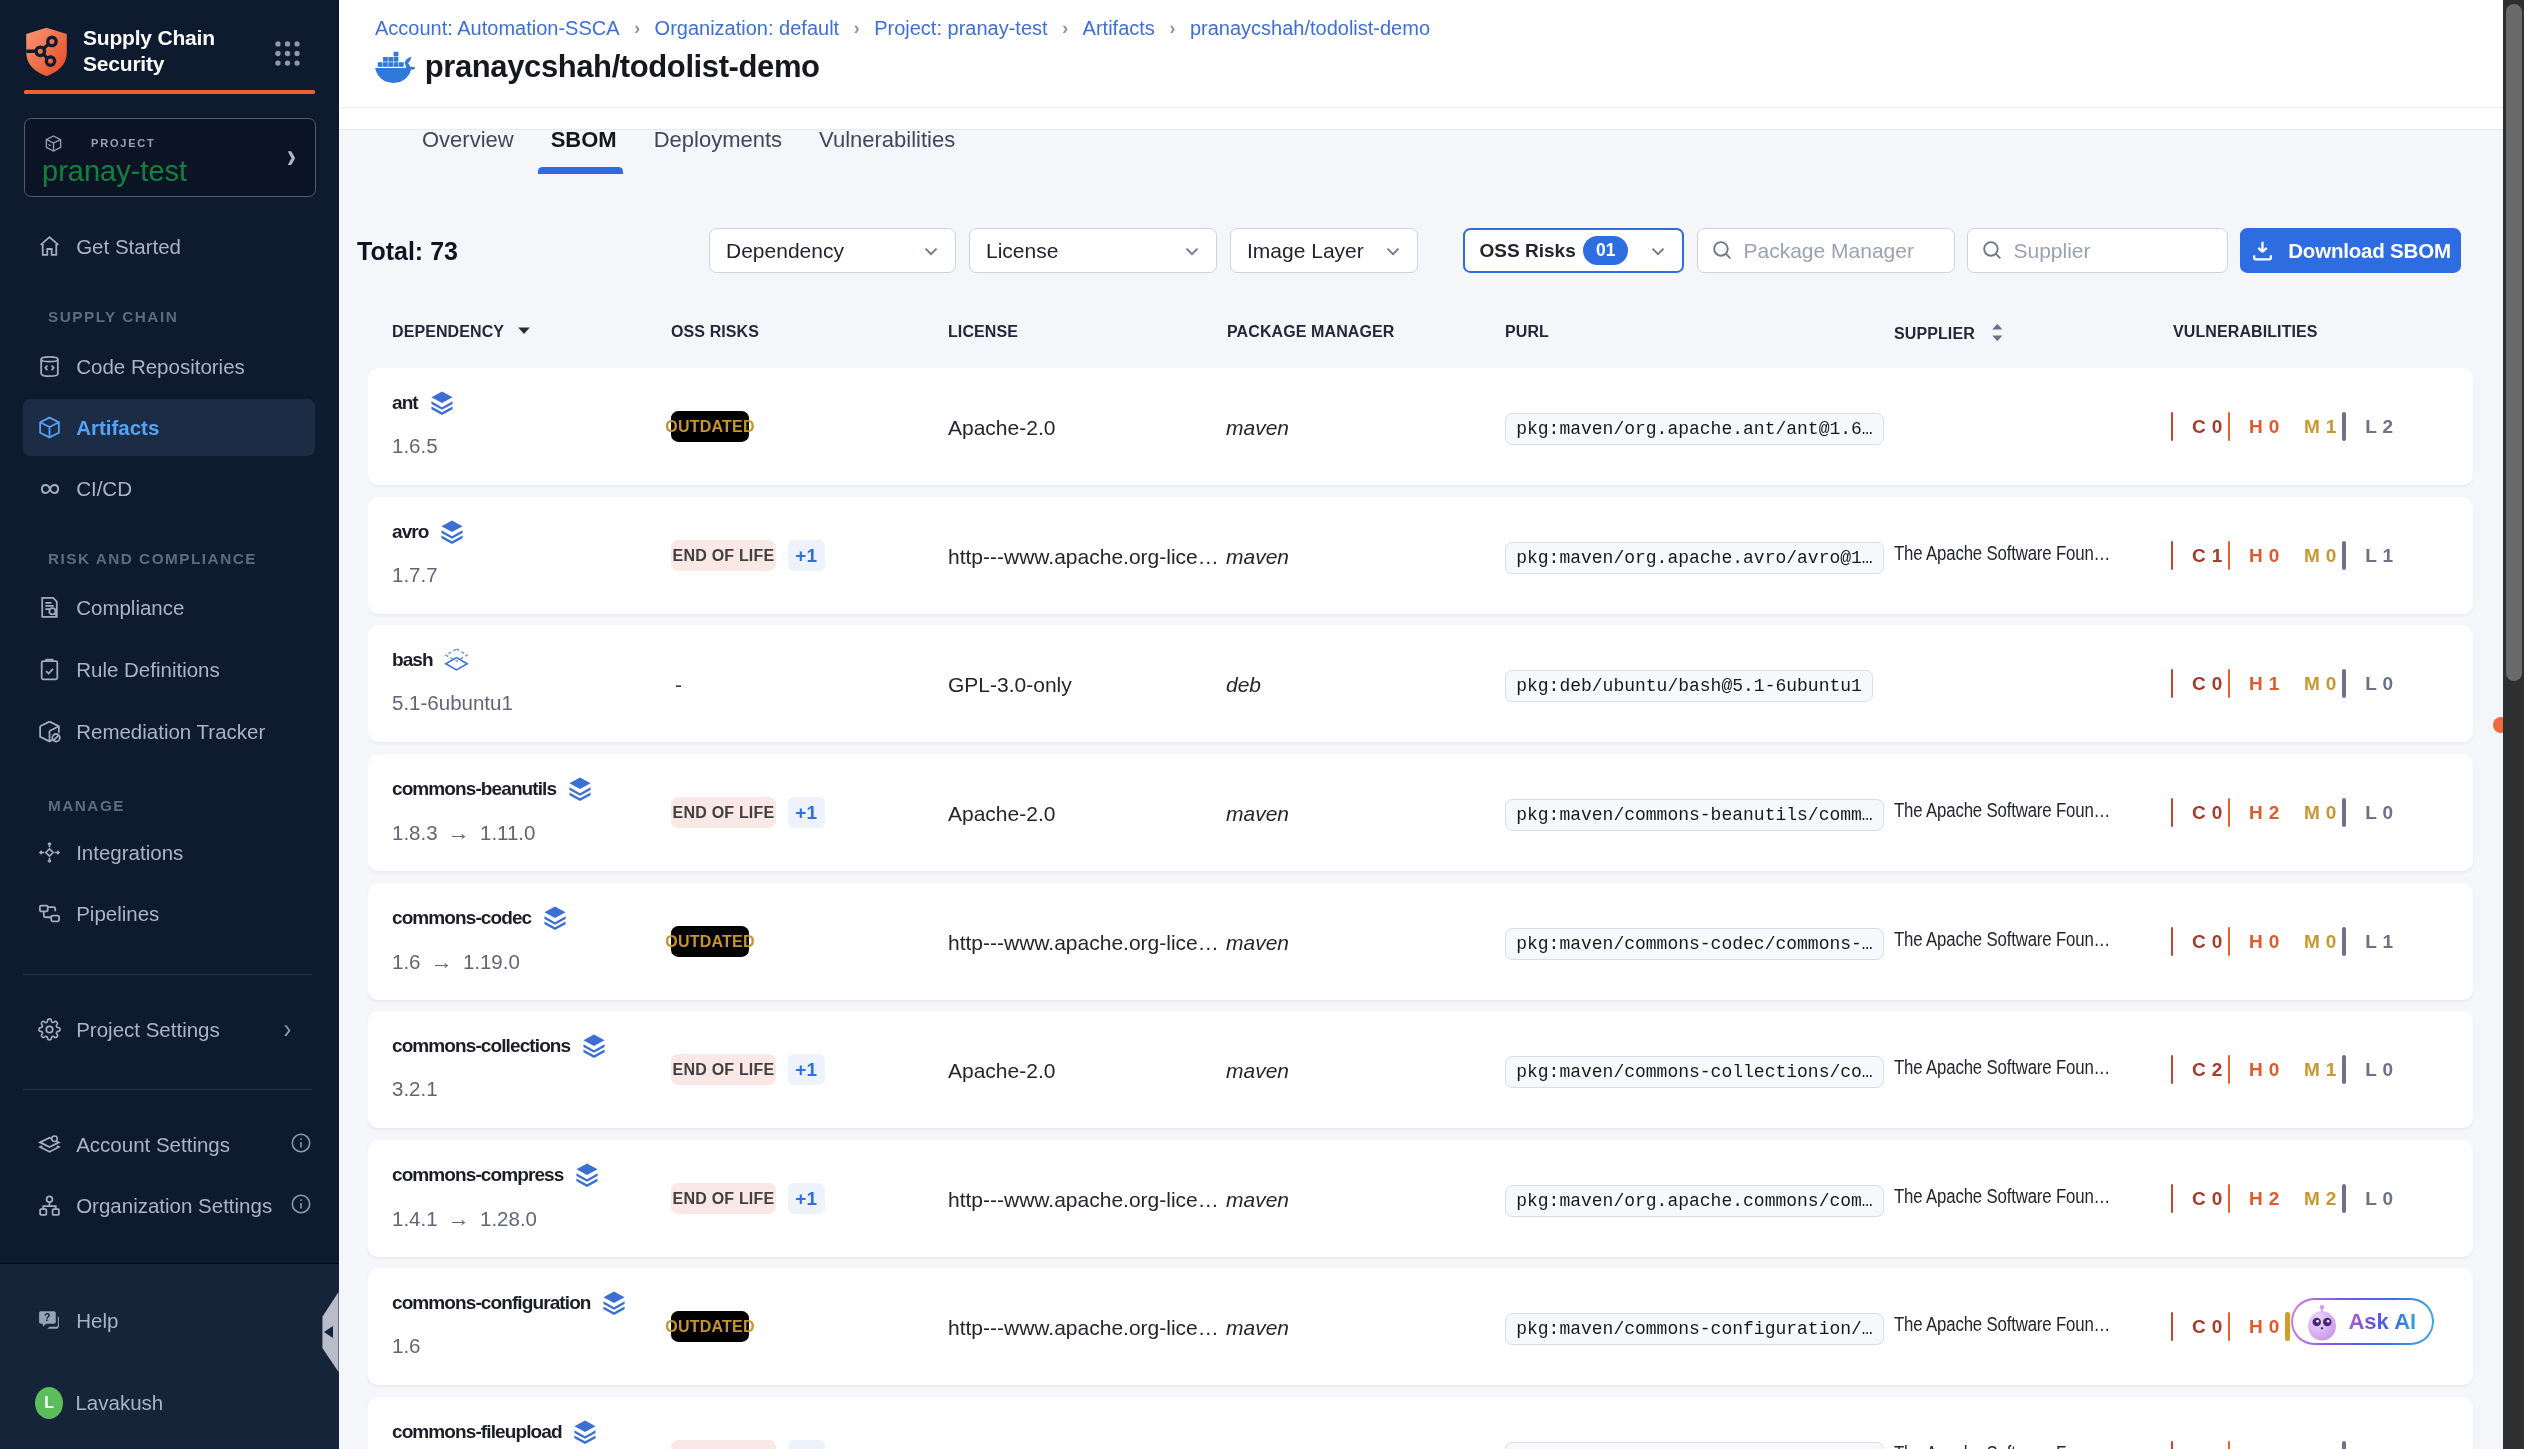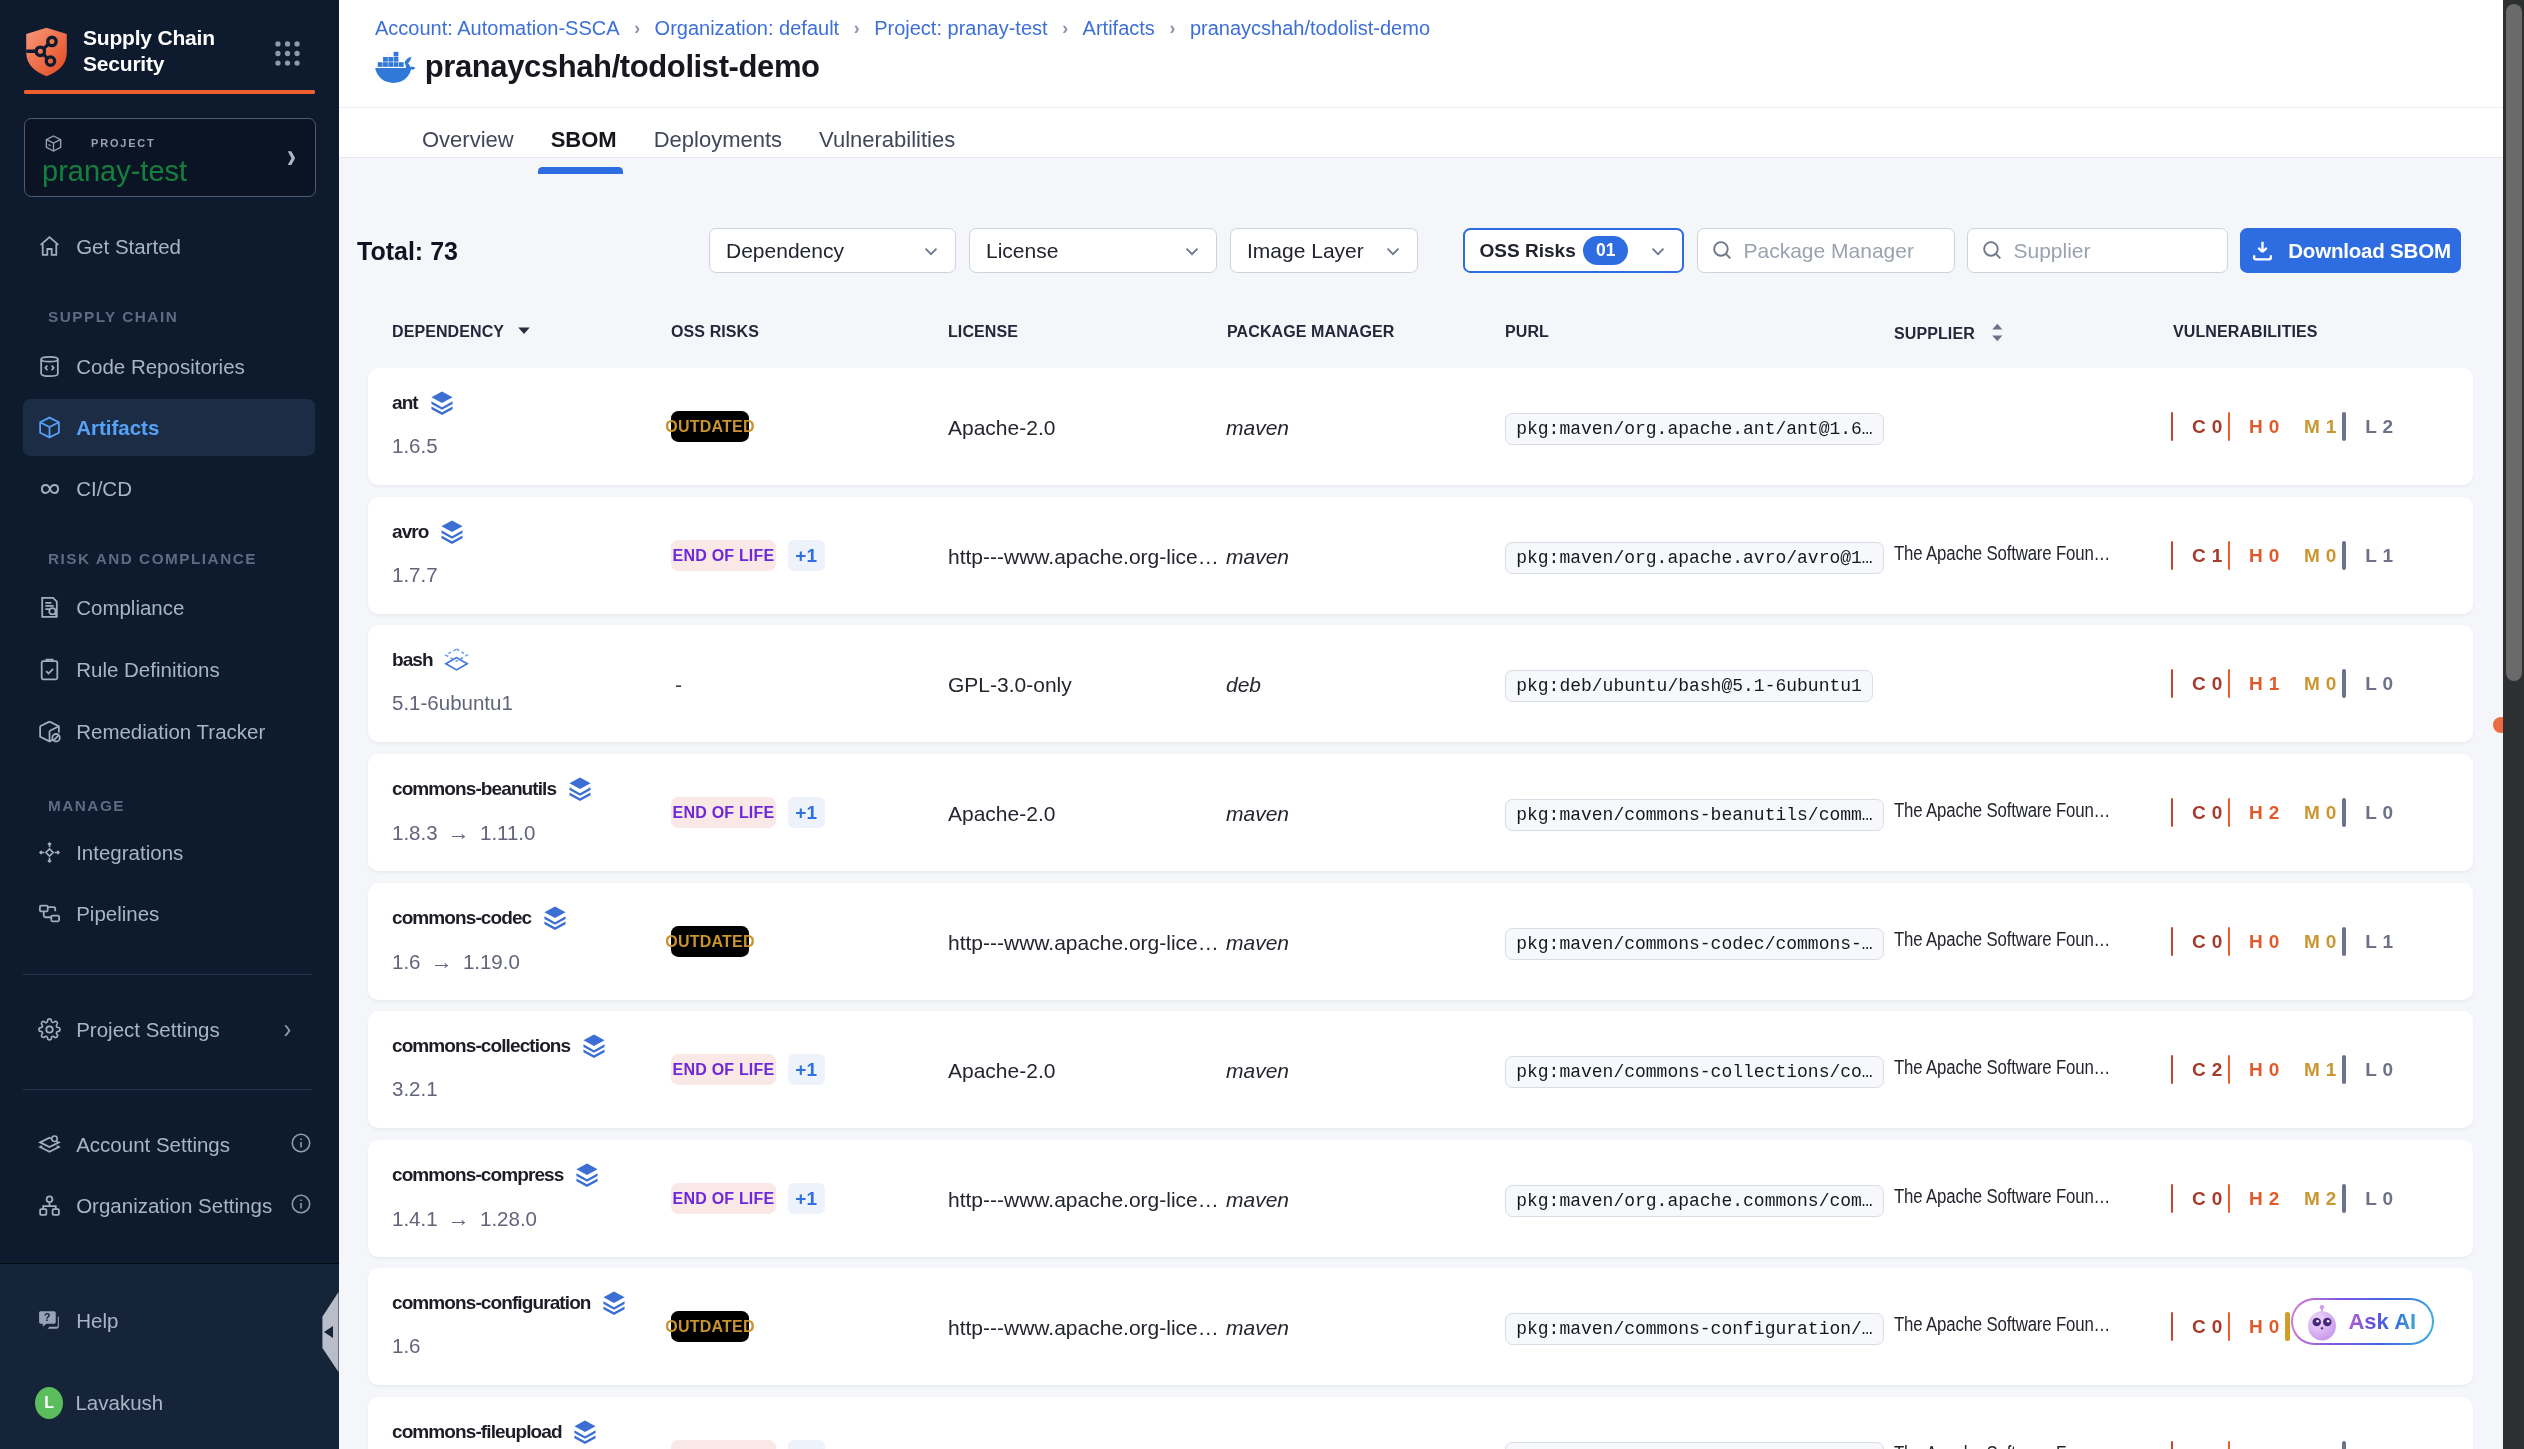--- a/index.html
+++ b/index.html
@@ -25,21 +25,21 @@
 .navsec { position:absolute; left:48px; color:#5e6b81; font-size:15.3px; font-weight:bold; letter-spacing:1.5px; }
 .nav-extra { position:absolute; color:#8f9aae; }
 .sb-divider { position:absolute; left:23.4px; width:289px; height:0; border-top:1.5px solid #27344c; }
 .sb-bottom { position:absolute; left:0; top:1263px; width:339px; height:186px; background:#16243a; border-top:1.5px solid #060b14; }
 .avatar { width:32px; height:32px; border-radius:50%; background:#5cbd5c; color:#fff; font-size:16px; font-weight:bold; display:flex; align-items:center; justify-content:center; }
 .collapse-tab { position:absolute; left:321px; top:1292px; width:17.5px; height:80px; background:#b9bdc9; clip-path:polygon(100% 0, 8% 31%, 8% 70%, 100% 100%); display:flex; align-items:center; justify-content:center; z-index:6; }
 .collapse-tab span { width:0; height:0; border-top:6.6px solid transparent; border-bottom:6.6px solid transparent; border-right:9.5px solid #152238; margin-right:2.2px; }
 
 
 #main { position:absolute; left:339px; top:0; width:2186px; height:1449px; background:#f4f6fa; }
-.pagehead { position:absolute; left:0; top:0; width:2186px; height:158px; background:#ffffff; border-bottom:1.5px solid #e6e9ef; }
+.pagehead { position:absolute; left:0; top:0; width:2186px; height:130px; background:#ffffff; border-bottom:1.5px solid #e6e9ef; }
 .crumbs { position:absolute; left:36px; top:17px; font-size:20px; color:#3d6fd9; white-space:nowrap; }
 .crumbs .sep { color:#8a92a3; font-size:17.5px; font-weight:bold; margin:0 14.6px; position:relative; top:-1.5px; }
 .title-row { position:absolute; left:35px; top:48px; display:flex; align-items:center; }
 .title-row h1 { font-size:31px; color:#17181f; letter-spacing:-0.4px; font-weight:bold; margin-left:8.8px; }
 .hdivider { position:absolute; left:0; top:107px; width:2186px; border-top:1.5px solid #eceef2; }
 .tabs { position:absolute; left:83px; top:107px; height:66px; display:flex; align-items:center; }
 .tab { font-size:22px; color:#41475a; margin-right:37px; }
 .tab.active { font-weight:bold; color:#16161d; position:relative; }
 .tab.active::after { content:""; position:absolute; left:-13px; right:-6.6px; bottom:-20.5px; height:6.6px; background:#2e6ce2; border-radius:4.4px 4.4px 0 0; }
 
@@ -56,21 +56,21 @@
 
 .thead { position:absolute; top:323px; font-size:16px; font-weight:bold; color:#23273a; letter-spacing:0.1px; white-space:nowrap; }
 .trow { position:absolute; left:29px; width:2105px; height:117px; background:#fff; border-radius:10.2px; box-shadow:0 1.5px 2.9px rgba(30,40,60,0.05); }
 .dname { position:absolute; left:24px; top:23.4px; display:flex; align-items:center; font-size:19px; font-weight:bold; color:#1c1d27; letter-spacing:-0.9px; }
 .dname svg { margin-left:11.7px; letter-spacing:0; }
 .dver { position:absolute; left:24px; top:66px; font-size:20.5px; color:#62657a; display:flex; align-items:center; }
 .dver .arr { margin:0 10.2px; color:#62657a; font-size:22px; }
 .bcell { position:absolute; left:303px; top:43px; display:flex; align-items:center; }
 .badge { height:31px; display:flex; align-items:center; justify-content:center; border-radius:7.3px; font-size:16px; font-weight:bold; letter-spacing:0.2px; }
 .b-out { background:#000000; color:#c9932d; width:78px; }
-.b-eol { background:#f9e8e5; color:#6d28d9; width:105px; }
+.b-eol { background:#f9e8e5; color:#404040; width:105px; }
 .b-plus { background:#eef3fb; color:#2e6fe2; border-radius:5.8px; margin-left:11.7px; font-size:19px; width:37px; letter-spacing:0; }
 .dash { position:absolute; left:307px; top:48px; font-size:21px; color:#3a3d49; }
 .licell { position:absolute; left:580px; top:48px; font-size:21px; color:#24262f; }
 .pmcell { position:absolute; left:858px; top:48px; font-size:21px; color:#24262f;font-style:italic; }
 .purlcell { position:absolute; left:1137px; top:45px; height:32px; background:#f7f8fc; border:1.5px solid #d9dce6; border-radius:7.3px; display:flex; align-items:center; padding:0 10.2px; font-family:"Liberation Mono", monospace; font-size:18px; color:#17181f; }
 .supcell { position:absolute; left:1526px; top:45px; font-size:20px; color:#24262f; letter-spacing:-0.2px; transform:scaleX(0.84); transform-origin:left center; white-space:nowrap; }
 .vulncell { position:absolute; left:1803px; top:44px; display:flex; align-items:center; }
 .vg { display:flex; align-items:center; width:57px; }
 .vbar { width:5.1px; height:29px; border-radius:2.2px; margin-right:11px; }
 .vtx { font-size:19px; font-weight:bold; letter-spacing:5.8px;margin-left:8px; }

